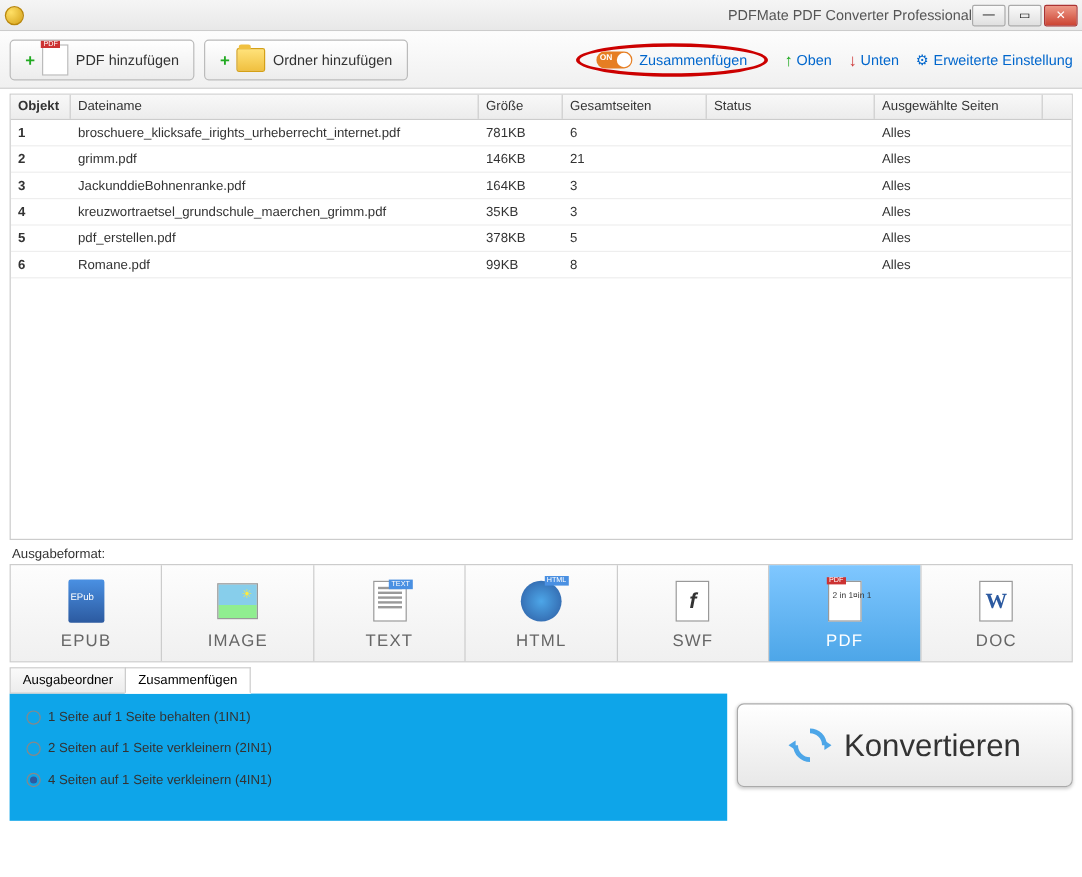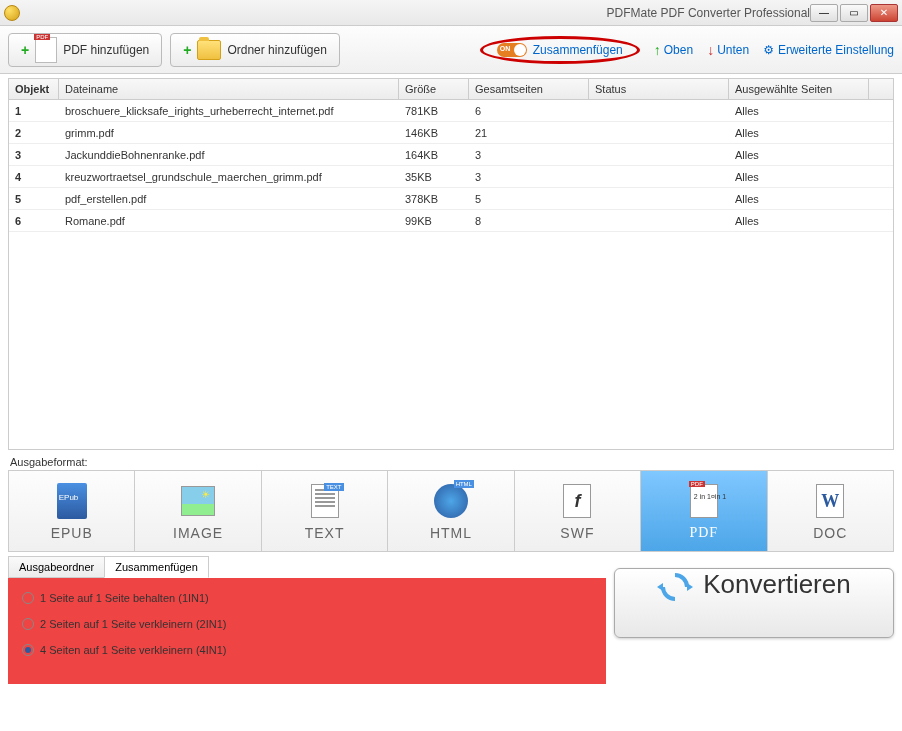--- a/index.html
+++ b/index.html
@@ -48,21 +48,21 @@
 .c-sel { width: 140px; }
 
 
 .section-label { margin: 6px 10px 2px; font-size: 11px; color: #333; }
 .formats { display: flex; margin: 0 8px; border: 1px solid #ccc; background: linear-gradient(#fdfdfd,#f0f0f0); }
 .fmt { flex: 1; height: 80px; border-right: 1px solid #ccc; display: flex; flex-direction: column; align-items: center; justify-content: center; gap: 4px; cursor: pointer; }
 .fmt:last-child { border-right: none; }
 .fmt.selected { background: linear-gradient(#7fc7ff,#4da6e8); }
 .fmt-icon { width: 40px; height: 40px; display: flex; align-items: center; justify-content: center; }
 .fmt-label { font-size: 14px; color: #666; letter-spacing: 1px; }
-.fmt.selected .fmt-label { color: #fff; font-family: Liberation Serif, serif; }
+.fmt.selected .fmt-label { color: #fff; }
 .epub-ic { width: 30px; height: 36px; background: linear-gradient(#4a90e2,#2c5aa0); border-radius: 2px; position: relative; }
 .epub-ic::after { content: "EPub"; position: absolute; top: 10px; left: 2px; font-size: 8px; color: #fff; }
 .text-ic { width: 28px; height: 34px; background: #fff; border: 1px solid #999; position: relative; }
 .text-ic::before { content: ""; position: absolute; top: 4px; left: 3px; right: 3px; height: 2px; background: #999; box-shadow: 0 4px 0 #999, 0 8px 0 #999, 0 12px 0 #999, 0 16px 0 #999; }
 .text-ic::after { content: "TEXT"; position: absolute; top: -2px; right: -6px; background: #4a90e2; color: #fff; font-size: 6px; padding: 1px 2px; }
 .img-ic { width: 34px; height: 30px; background: linear-gradient(to bottom, #87ceeb 60%, #90ee90 60%); border: 1px solid #999; position: relative; }
 .img-ic::after { content: "☀"; position: absolute; top: 2px; right: 4px; color: #ffeb3b; font-size: 10px; }
 .html-ic { width: 34px; height: 34px; background: radial-gradient(circle, #4da6e8, #2c5aa0); border-radius: 50%; position: relative; }
 .html-ic::after { content: "HTML"; position: absolute; top: -4px; right: -6px; background: #4a90e2; color: #fff; font-size: 6px; padding: 1px 2px; }
 .swf-ic { width: 28px; height: 34px; background: #fff; border: 1px solid #999; display: flex; align-items: center; justify-content: center; font-size: 18px; font-style: italic; font-weight: bold; color: #333; }
@@ -71,26 +71,26 @@
 .pdf-ic::after { content: "2 in 1\A4 in 1"; white-space: pre; position: absolute; top: 8px; left: 3px; font-size: 7px; color: #333; }
 .doc-ic { width: 28px; height: 34px; background: #fff; border: 1px solid #999; display: flex; align-items: center; justify-content: center; }
 .doc-ic::after { content: "W"; color: #2c5aa0; font-size: 18px; font-weight: bold; font-family: serif; }
 
 
 .bottom { display: flex; margin: 4px 8px; gap: 8px; }
 .bottom-left { flex: 1; }
 .tabs { display: flex; }
 .tab { padding: 4px 10px; border: 1px solid #ccc; background: linear-gradient(#fafafa,#ececec); font-size: 11px; cursor: pointer; margin-right: -1px; }
 .tab.active { background: #fff; border-bottom-color: #fff; position: relative; z-index: 1; }
-.tab-content { border: 0; padding: 14px; background: #ef4444; }
+.tab-content { border: 0; padding: 14px; background: #0ea5e9; }
 .radio-row { display: flex; align-items: center; gap: 6px; margin-bottom: 14px; font-size: 11px; color: #333; }
 .radio { width: 12px; height: 12px; border: 1px solid #888; border-radius: 50%; display: inline-flex; align-items: center; justify-content: center; }
 .radio.checked::after { content: ""; width: 6px; height: 6px; background: #2c5aa0; border-radius: 50%; }
 
-.convert-btn { width: 280px; height: 70px; margin-top: 12px; border: 1px solid #aaa; border-radius: 6px; background: linear-gradient(#fff,#e8e8e8); display: flex; justify-content: center; gap: 10px; cursor: pointer; font-size: 26px; color: #333; box-shadow: 0 1px 3px rgba(0,0,0,0.2); }
+.convert-btn { width: 280px; height: 70px; margin-top: 30px; border: 1px solid #aaa; border-radius: 6px; background: linear-gradient(#fff,#e8e8e8); display: flex; align-items: center; justify-content: center; gap: 10px; cursor: pointer; font-size: 26px; color: #333; box-shadow: 0 1px 3px rgba(0,0,0,0.2); }
 .convert-ic { width: 36px; height: 36px; position: relative; }
 .convert-ic svg { width: 36px; height: 36px; }
 </style>
 </head>
 <body>
 
 <div class="titlebar">
   <div class="app-icon"></div>
   <div class="title">PDFMate PDF Converter Professional</div>
   <div class="win-btns">

